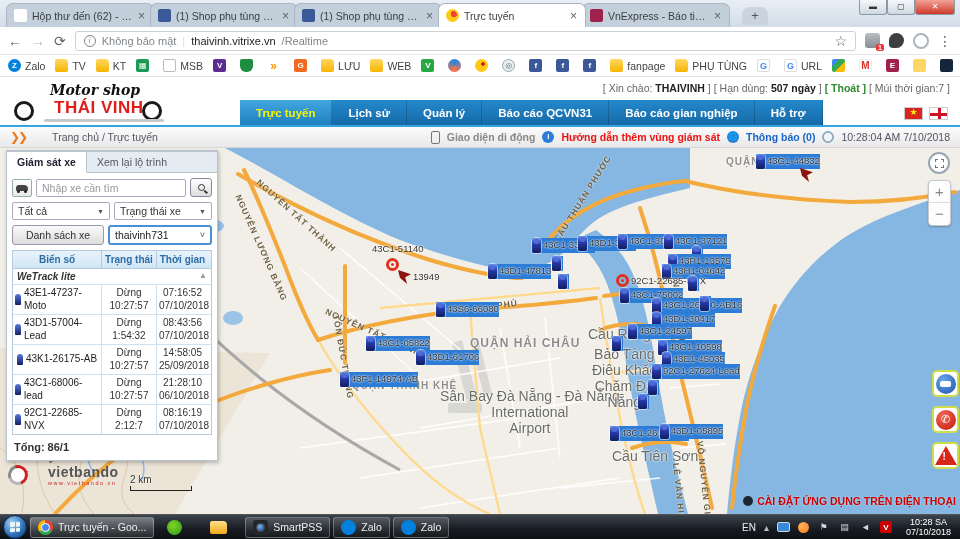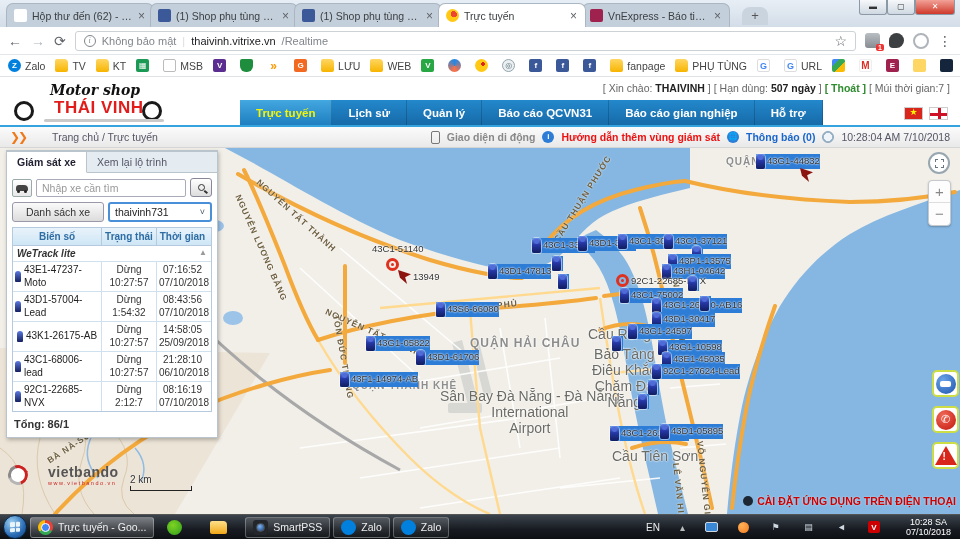--- a/index.html
+++ b/index.html
@@ -163,21 +163,21 @@
 .taskbtn.active { background:linear-gradient(rgba(255,255,255,.34),rgba(255,255,255,.1)); }
 .taskbtn.iconly { padding:0 9px; border-color:transparent; background:none; }
 .tbi { width:15px; height:15px; flex:none; border-radius:50%; display:flex; align-items:center; justify-content:center; font-size:7px; font-weight:bold; color:#fff; }
 .tbi.chrome { background:conic-gradient(#ea4335 0 33%,#34a853 0 66%,#fbbc05 0 100%); position:relative; }
 .tbi.chrome::after { content:""; width:7px; height:7px; background:#4285f4; border:1.5px solid #fff; border-radius:50%; }
 .tbi.coccoc { background:radial-gradient(circle at 40% 35%,#7ed321,#2e9e1f); font-size:9px; }
 .tbi.folder { background:linear-gradient(#ffe08a,#f0a818); border-radius:2px 4px 2px 2px; width:17px; height:13px; }
 .tbi.smartpss { background:#23262b; border-radius:3px; }
 .tbi.smartpss i { width:9px; height:9px; border-radius:50%; background:radial-gradient(circle at 40% 35%,#7db5f0,#123a7a); border:1px solid #555; }
 .tbi.zalo { background:#0180de; font-size:6px; }
-#tray { margin-left:auto; display:flex; align-items:center; gap:20px; color:#eee; font-size:10px; }
+#tray { margin-left:auto; display:flex; align-items:center; gap:8px; color:#eee; font-size:10px; }
 .trayic { width:13px; height:12px; display:inline-flex; align-items:center; justify-content:center; font-size:9px; color:#cfd8e0; }
 .trayic.mon { border:1.5px solid #cfd8e0; border-radius:2px; background:#3a87d6; height:10px; }
 .trayic.avast { background:radial-gradient(circle at 35% 30%,#ffb257,#f47b20); border-radius:50%; width:11px; height:11px; }
 .trayic.vbee { background:#c00; border-radius:2px; color:#fff; font-weight:bold; font-size:8px; width:12px; }
 #clock { text-align:center; font-size:9px; line-height:1.15; color:#fff; padding:0 6px; }
 </style>
 </head>
 <body>
 
 <div id="tabstrip">
@@ -690,20 +690,30 @@
     <div class="prow">
       <span class="carbtn">
           <span class="car"></span>
         </span>
       <input id="vsearch" placeholder="Nhập xe cần tìm" style="">
       <span class="sbtn">
           <span class="lens"></span>
         </span>
     </div>
     <div class="prow">
+      <div class="fselect">
+          <span>Tất cả</span>
+          <span class="arr">▼</span>
+        </div>
+      <div class="fselect">
+          <span>Trạng thái xe</span>
+          <span class="arr">▼</span>
+        </div>
+    </div>
+    <div class="prow">
       <div class="graybtn">
           <span>Danh sách xe</span>
         </div>
       <div class="combo">
           <span>thaivinh731</span>
           <span class="arr">˅</span>
         </div>
     </div>
     <div id="vtable">
       <div class="thead">

